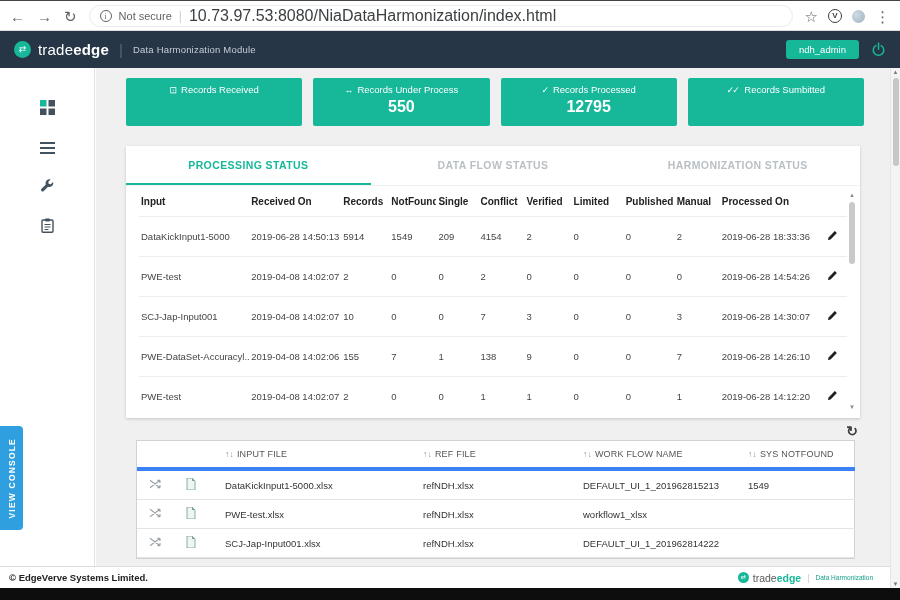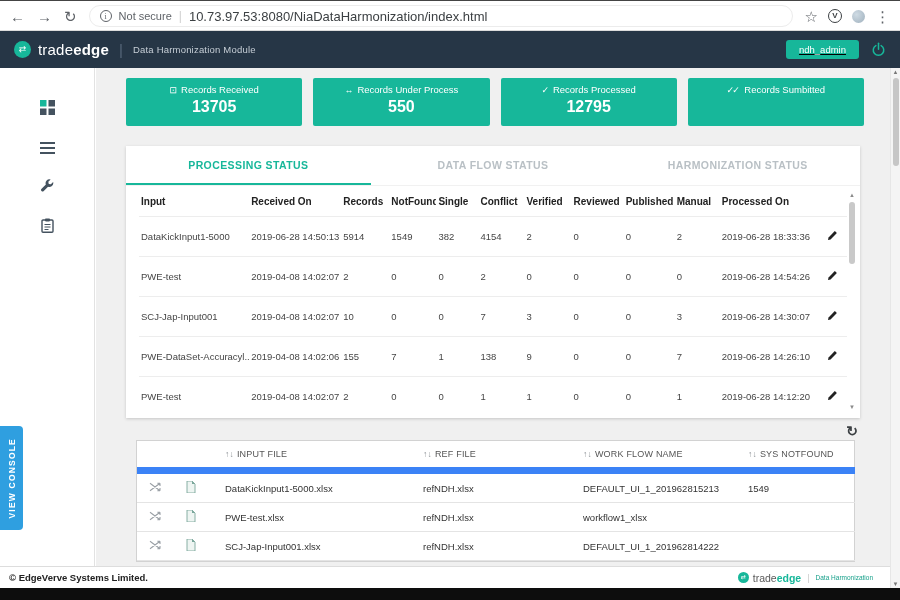--- a/index.html
+++ b/index.html
@@ -6,34 +6,34 @@
   html,body { width:900px; height:600px; font-family:"Liberation Sans", sans-serif; background:#fff; overflow:hidden; }
   .screen { position:relative; width:900px; height:600px; background:#fff; overflow:hidden; border-top:1px solid #444; }
 
   
   .browser-bar { position:absolute; top:1px; left:0; right:0; height:29px; background:#fff; border-bottom:1px solid #dcdcdc; display:flex; align-items:center; padding:0 10px; gap:12px; }
   .nav-glyph { color:#5f6368; font-size:15px; line-height:1; cursor:pointer; }
   .urlbar { flex:1; display:flex; align-items:center; gap:7px; background:#fff; border:1px solid #ececec; border-radius:12px; height:22px; padding:0 10px; }
   .info-circle { width:12px; height:12px; border:1px solid #5f6368; border-radius:50%; color:#5f6368; font-size:8px; line-height:11px; text-align:center; font-family:"Liberation Serif", serif; }
   .secure-label { font-size:11px; color:#5f6368; }
   .url-sep { color:#d0d0d0; font-size:12px; }
-  .url-text { font-size:13px; color:#3c4043; }
+  .url-text { font-size:16px; color:#3c4043; }
   .browser-right { display:flex; align-items:center; gap:10px; }
   .v-badge { width:14px; height:14px; border:1.6px solid #3c4043; border-radius:50%; font-size:8px; font-weight:bold; color:#3c4043; text-align:center; line-height:11px; }
   .ext-circle { width:13px; height:13px; border-radius:50%; background:radial-gradient(circle at 35% 35%, #cfdbe4, #9fb0bd); }
 
   
   .app-header { position:absolute; top:30px; left:0; right:0; height:37px; background:#263646; display:flex; align-items:center; padding:0 14px; }
   .brand { display:flex; align-items:center; gap:7px; }
   .brand-circle { width:17px; height:17px; border-radius:50%; background:#17b79a; color:#fff; font-size:9px; line-height:17px; text-align:center; }
   .brand-text { color:#fff; font-size:15px; letter-spacing:.2px; }
   .brand-text .bold { font-weight:bold; }
   .brand-sep { color:#56687a; margin:0 10px; font-size:15px; }
   .module-name { color:#c6ced6; font-size:9.5px; letter-spacing:.2px; }
-  .header-right { margin-left:auto; display:flex; align-items:center; gap:12px;text-decoration:underline; }
+  .header-right { margin-left:auto; display:flex; align-items:center; gap:12px; }
   .user-btn { background:#17b79a; color:#fff; font-size:9.5px; padding:4px 13px; border-radius:3px; border:none; cursor:pointer; }
   .power-btn { cursor:pointer; display:flex; align-items:center; }
 
   
   .sidebar { position:absolute; top:67px; bottom:34px; left:0; width:95px; background:#fff; border-right:1px solid #e2e2e2; display:flex; flex-direction:column; align-items:center; padding-top:32px; gap:21px; }
   .side-icon { cursor:pointer; }
   .view-console { position:absolute; left:0; top:425px; width:23px; height:104px; background:#2f9fe0; border-radius:0 4px 4px 0; color:#fff; display:flex; align-items:center; justify-content:center; cursor:pointer; }
   .view-console span { writing-mode:vertical-rl; transform:rotate(180deg); font-size:8.5px; font-weight:bold; letter-spacing:1.2px; }
   .main { position:absolute; left:96px; top:67px; right:0; bottom:34px; background:#f0f0f0; overflow:hidden; }
 
@@ -63,21 +63,21 @@
   .panel-scrollbar { position:absolute; right:3px; top:46px; bottom:8px; width:10px; }
   .panel-scrollbar .arrow { position:absolute; left:0; width:10px; text-align:center; font-size:6px; color:#8a8a8a; }
   .panel-scrollbar .up { top:0; } .panel-scrollbar .down { bottom:0; }
   .panel-scrollbar .thumb { position:absolute; left:2px; top:10px; width:6px; height:62px; background:#c9c9c9; border-radius:3px; }
 
   
   .refresh-row { margin:4px 42px 0 0; text-align:right; height:18px; }
   .refresh-icon { font-size:14px; color:#3c4043; cursor:pointer; font-weight:bold; }
   .files-panel { margin:0 45px 0 40px; border:1px solid #d2d2d2; box-shadow:none; }
   table.ftable { width:100%; border-collapse:collapse; table-layout:fixed; }
-  .ftable th { font-size:9px; color:#555; font-weight:normal; text-align:left; padding:8px 4px; border-bottom:7px solid #3b82f6; white-space:nowrap; letter-spacing:.2px; }
+  .ftable th { font-size:9px; color:#555; font-weight:normal; text-align:left; padding:8px 4px; border-bottom:4px solid #3b82f6; white-space:nowrap; letter-spacing:.2px; }
   .ftable td { font-size:9.5px; color:#333; padding:7px 4px; border-bottom:1px solid #e4e4e4; white-space:nowrap; overflow:hidden; }
   .ftable th:nth-child(1){width:36px}.ftable th:nth-child(2){width:36px}.ftable th:nth-child(3){width:210px}
   .ftable th:nth-child(4){width:160px}.ftable th:nth-child(5){width:165px}.ftable th:nth-child(6){width:111px}
   .ftable th:nth-child(3), .ftable td:nth-child(3){ padding-left:16px; }
   .ftable td:nth-child(1), .ftable td:nth-child(2){ text-align:center; }
   .sort { color:#8a8f94; font-size:8.5px; margin-right:3px; cursor:pointer; }
 
   
   .footer { position:absolute; left:0; right:0; bottom:12px; height:22px; background:#fff; border-top:1px solid #ddd; display:flex; align-items:center; padding:0 9px; }
   .copyright { font-size:9.5px; font-weight:bold; color:#222; }
@@ -166,21 +166,20 @@
 
   <div class="view-console">
     <span>VIEW CONSOLE</span>
   </div>
 
   <div class="main">
 
     <div class="stats-row">
       <div class="stat-card">
         <div class="stat-label"><span class="stat-glyph">⊡</span><span>Records Received</span></div>
-        <div class="stat-value">13705</div>
       </div>
       <div class="stat-card">
         <div class="stat-label"><span class="stat-glyph">↔</span><span>Records Under Process</span></div>
         <div class="stat-value">550</div>
       </div>
       <div class="stat-card">
         <div class="stat-label"><span class="stat-glyph">✓</span><span>Records Processed</span></div>
         <div class="stat-value">12795</div>
       </div>
       <div class="stat-card">
@@ -198,34 +197,34 @@
         <table class="ptable">
           <thead>
               <tr>
                 <th>Input</th>
                 <th>Received On</th>
                 <th>Records</th>
                 <th>NotFound</th>
                 <th>Single</th>
                 <th>Conflict</th>
                 <th>Verified</th>
-                <th>Reviewed</th>
+                <th>Limited</th>
                 <th>Published</th>
                 <th>Manual</th>
                 <th>Processed On</th>
                 <th></th>
               </tr>
             </thead>
           <tbody>
               <tr>
                 <td>DataKickInput1-5000</td>
                 <td>2019-06-28 14:50:13</td>
                 <td>5914</td>
                 <td>1549</td>
-                <td>382</td>
+                <td>209</td>
                 <td>4154</td>
                 <td>2</td>
                 <td>0</td>
                 <td>0</td>
                 <td>2</td>
                 <td>2019-06-28 18:33:36</td>
                 <td><span class="pencil"><svg width="11" height="11" viewBox="0 0 12 12">
                       <path d="M8.5 1.1l2.3 2.3-6.9 6.9-2.9.7.7-2.9z" fill="#222"></path>
                     </svg></span></td>
               </tr>

